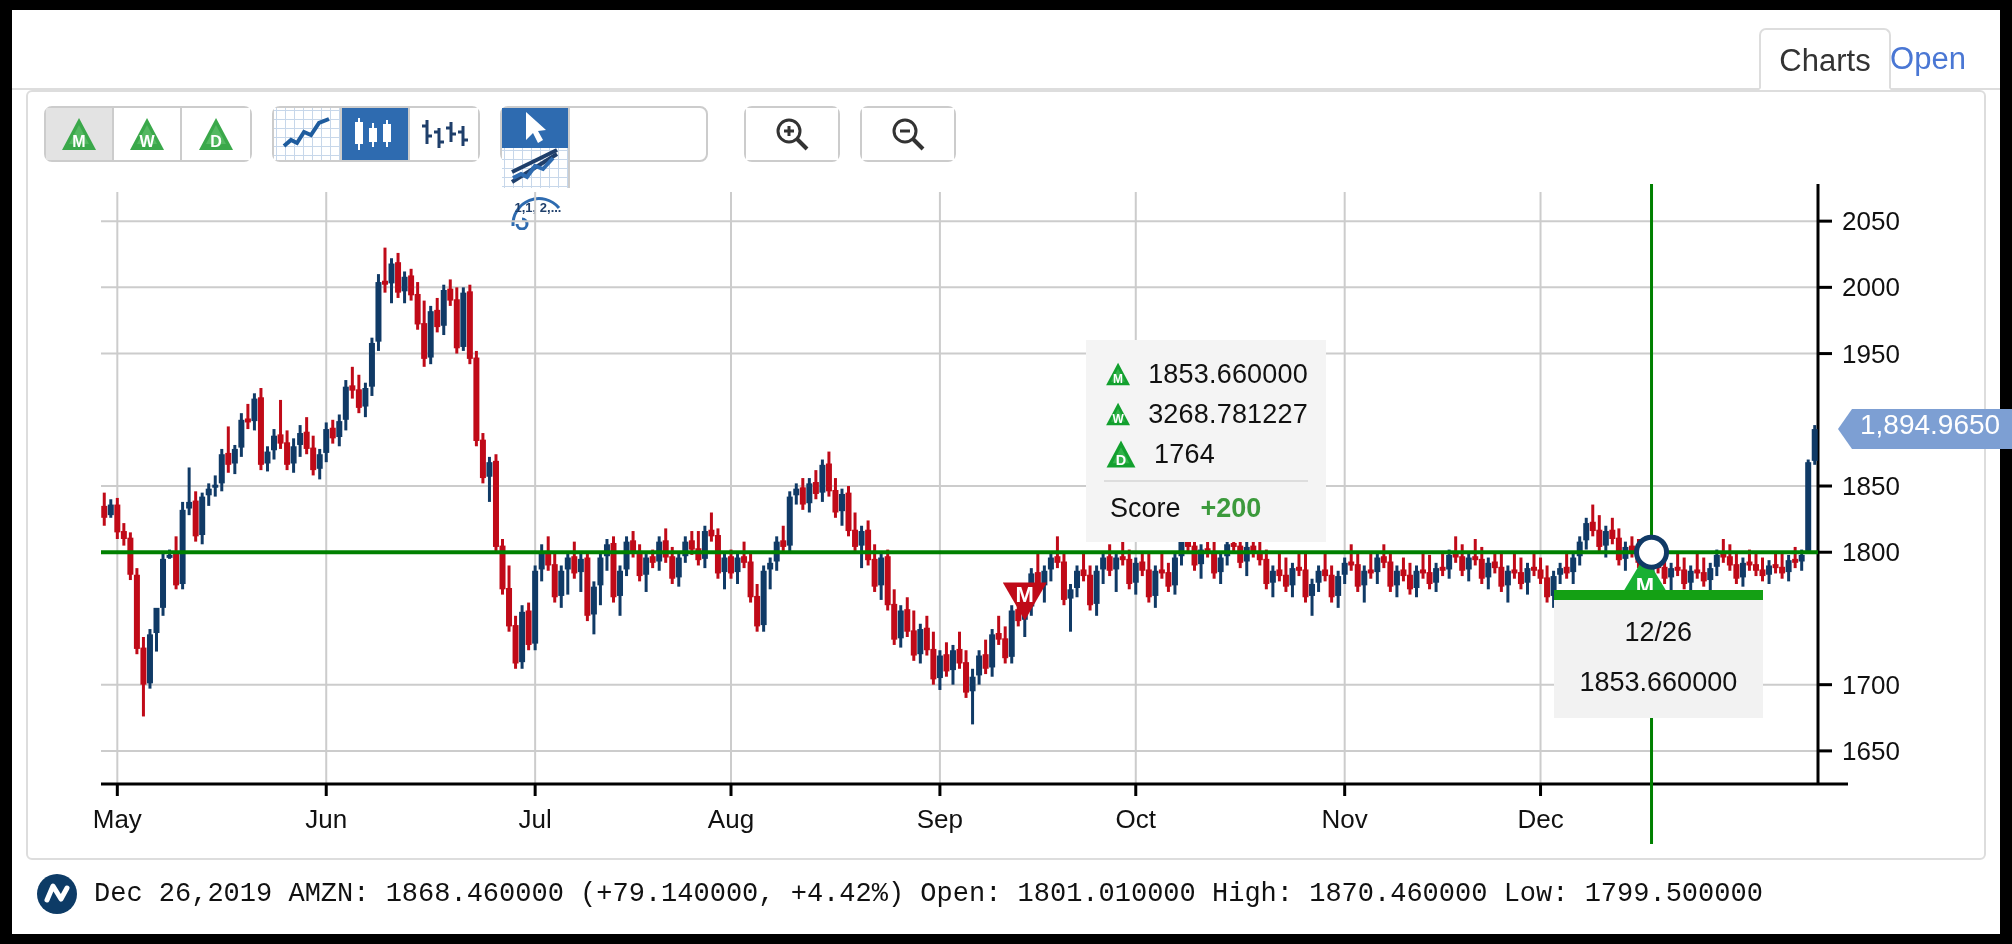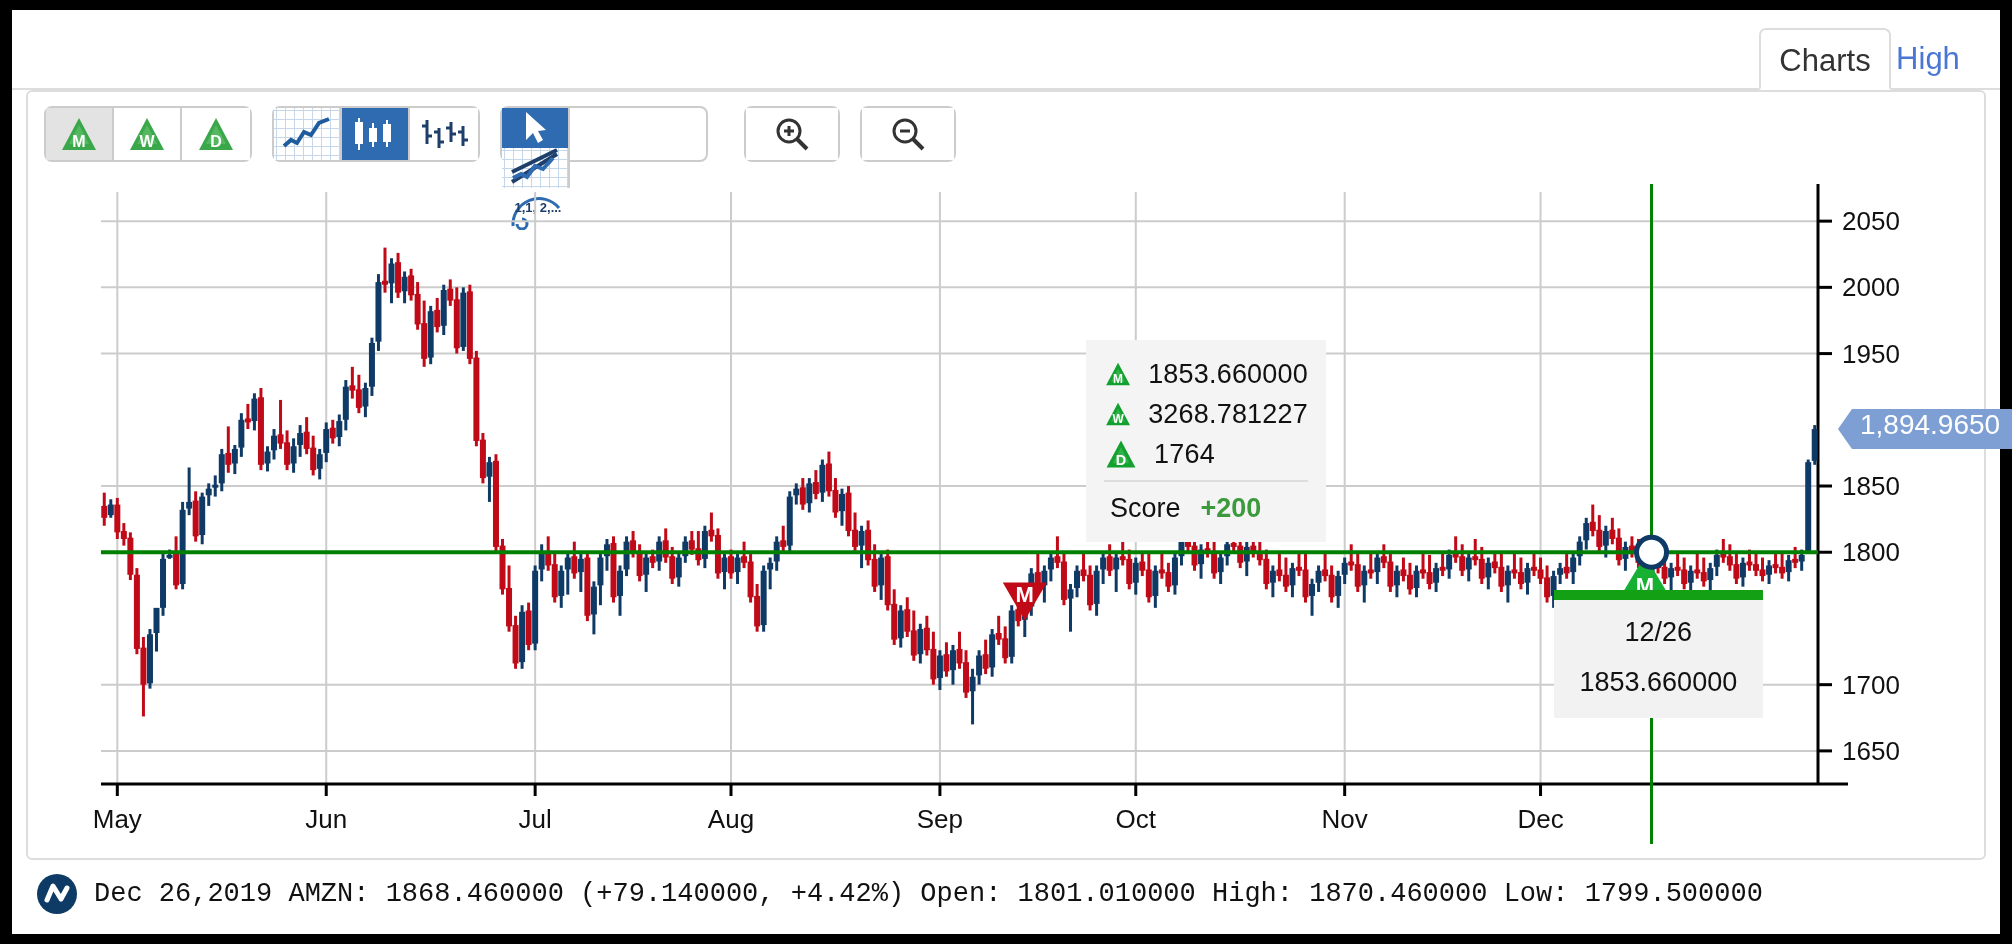--- a/index.html
+++ b/index.html
@@ -67,21 +67,21 @@
 </style>
 </head>
 <body>
 
 <div class="frame">
  <div class="page">
 
   <div class="tabbar">
     <div class="tabline"></div>
     <div class="tab tab-charts">Charts</div>
-    <div class="tab tab-table">High</div>
+    <div class="tab tab-table">Open</div>
   </div>
 
   <div class="panel">
 
     <div class="toolbar">
 
       <div class="tgroup" style="left:0;width:208px;">
         <div class="tbtn pressed">
           <svg width="40" height="40" viewBox="0 0 40 40">
             <polygon points="20,4 37,36 3,36" fill="#3aa84a"></polygon>

